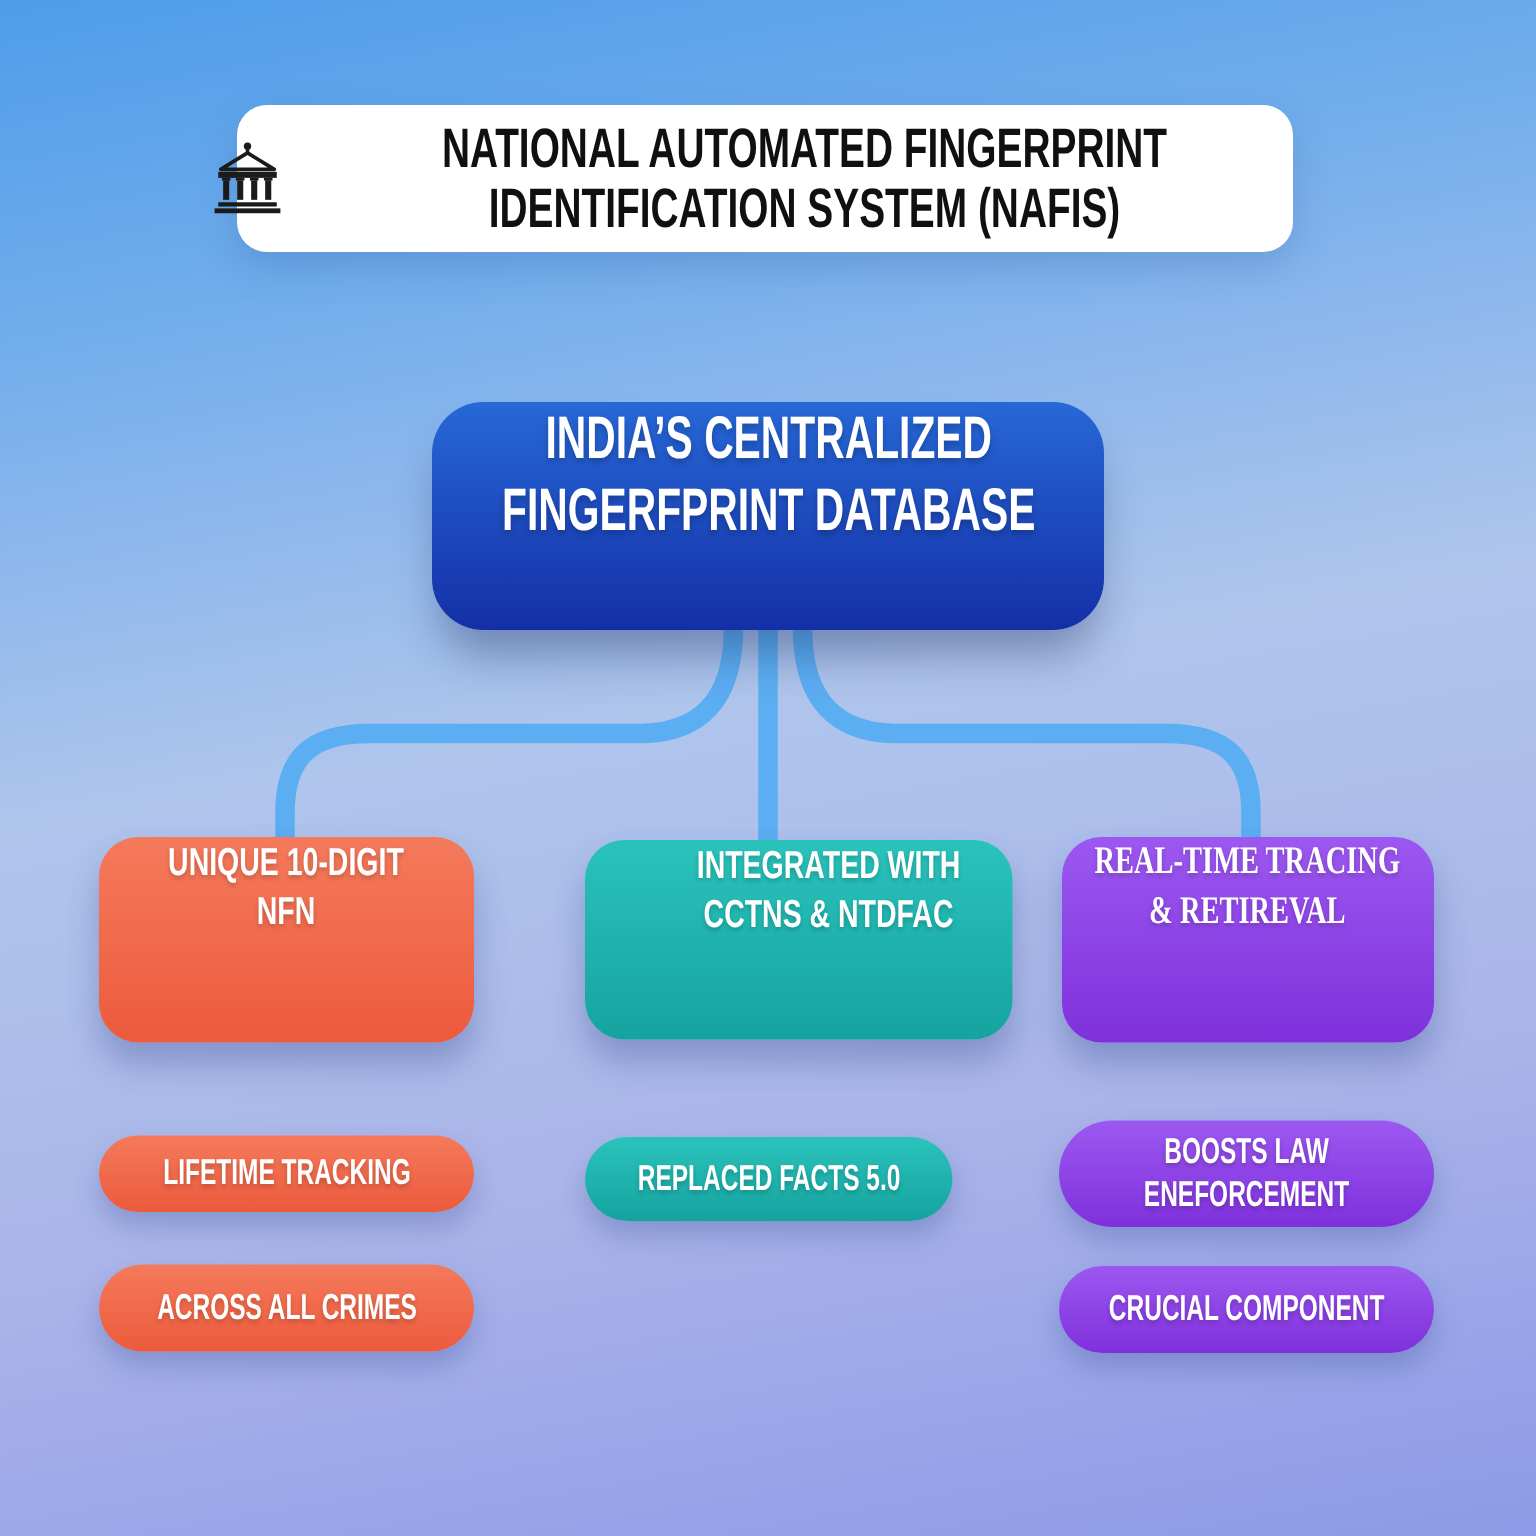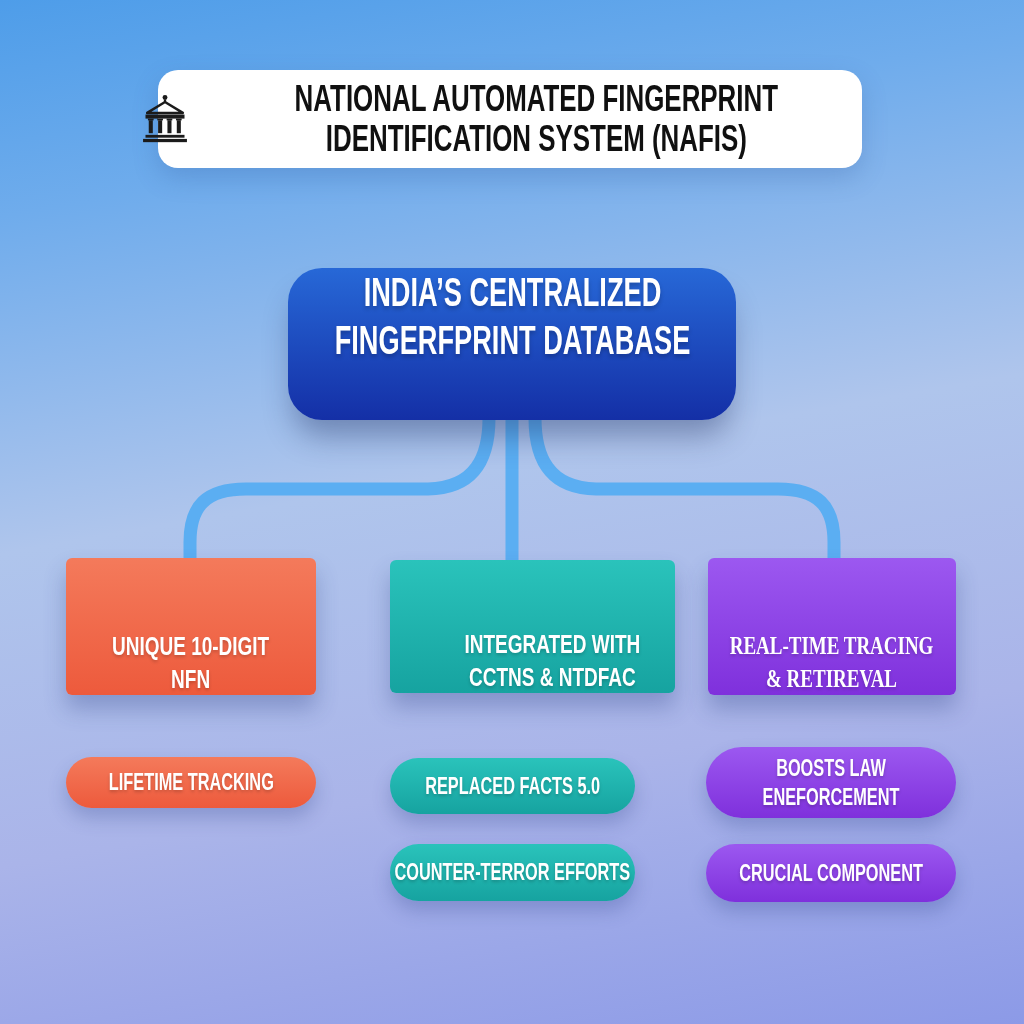--- a/index.html
+++ b/index.html
@@ -30,21 +30,21 @@
   .root-text{
     color:#fff;font-weight:700;font-size:40px;line-height:1.2;text-align:center;
     display:inline-block;transform:scaleX(.68);transform-origin:50% 50%;
     text-shadow:0 3px 5px rgba(0,0,0,.22);
   }
   .root-text span{display:block;white-space:nowrap;}
   
   .wires{left:0;top:0;width:1024px;height:1024px;pointer-events:none;}
   
   .node{
-    border-radius:6px;display:flex;align-items:flex-end;justify-content:center;
+    border-radius:26px;display:flex;align-items:flex-start;justify-content:center;
     box-shadow:0 14px 22px rgba(40,60,130,.30);
   }
   .node-text{
     color:#fff;font-weight:700;font-size:26px;line-height:1.25;text-align:center;
     display:inline-block;transform:scaleX(.73);transform-origin:50% 50%;
     text-shadow:0 2px 4px rgba(0,0,0,.20);
   }
   .node-text span{display:block;white-space:nowrap;}
   
   .pill{
@@ -122,32 +122,32 @@
 
   <div class="abs node orange b1">
     <div class="node-text">
       <span>UNIQUE 10-DIGIT</span>
       <span>NFN</span>
     </div>
   </div>
   <div class="abs pill orange p1a">
     <span class="pill-text">LIFETIME TRACKING</span>
   </div>
+  <div class="abs pill orange p1b">
+    <span class="pill-text">ACROSS ALL CRIMES</span>
+  </div>
 
   <div class="abs node teal b2">
     <div class="node-text">
       <span>INTEGRATED WITH</span>
       <span>CCTNS &amp; NTDFAC</span>
     </div>
   </div>
   <div class="abs pill teal p2a">
     <span class="pill-text">REPLACED FACTS 5.0</span>
-  </div>
-  <div class="abs pill teal p2b">
-    <span class="pill-text">COUNTER-TERROR EFFORTS</span>
   </div>
 
   <div class="abs node purple b3">
     <div class="node-text">
       <span>REAL-TIME TRACING</span>
       <span>&amp; RETIREVAL</span>
     </div>
   </div>
   <div class="abs pill purple p3b">
     <span class="pill-text">CRUCIAL COMPONENT</span>

